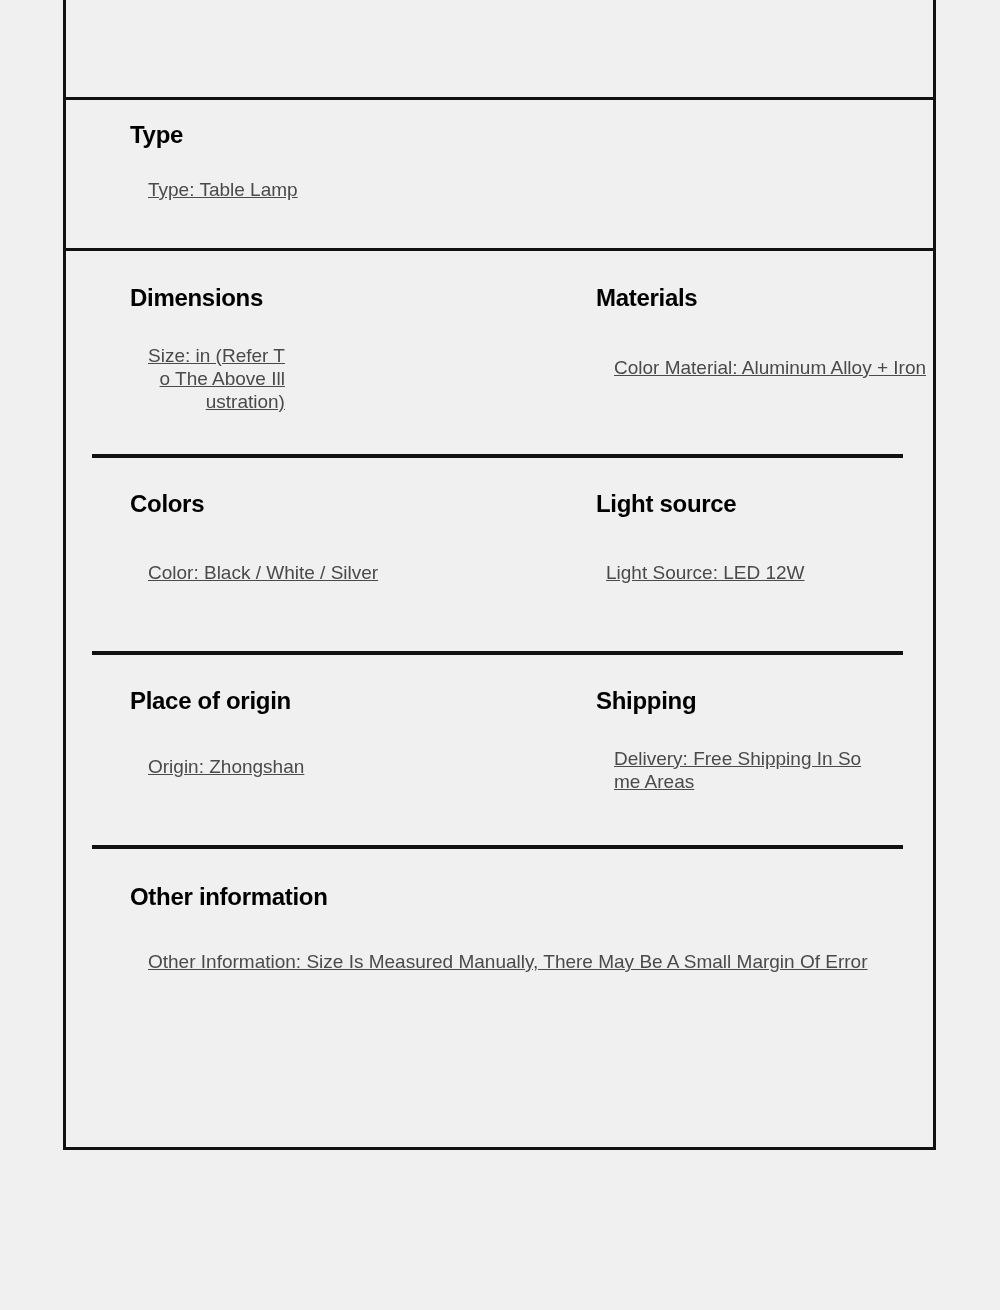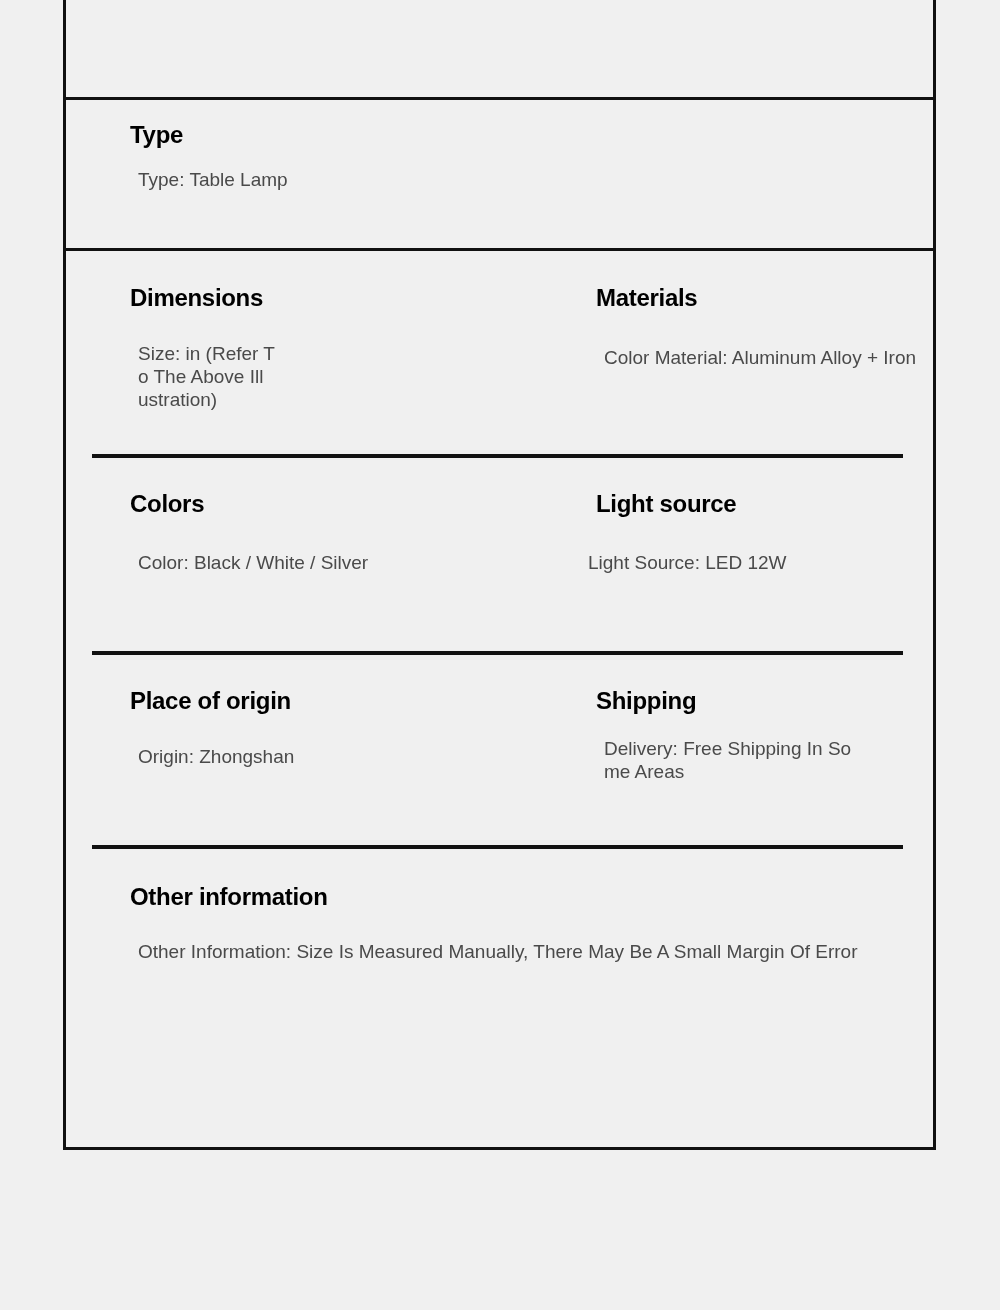--- a/index.html
+++ b/index.html
@@ -104,37 +104,38 @@
     color: #000000;
     letter-spacing: -0.3px;
     line-height: 1.1;
     margin: 0;
     white-space: nowrap;
   }
   .spec-value {
     font-size: 19px;
     color: #4a4a4a;
     line-height: 1.22;
-    margin: 8px;
+    margin: 18px;
     white-space: pre;      
+    text-decoration: underline;
   }
 
   
   .row-single .spec-title { position: absolute; left: 64px; top: 22px; }
   .row-single .spec-value { position: absolute; left: 64px; top: 60px; }
 
   .r1 .cell.left  .spec-title { position: absolute; left: 64px; top: 34px; }
-  .r1 .cell.left  .spec-value { position: absolute; left: 64px; top: 83px; }
+  .r1 .cell.left  .spec-value { position: absolute; left: 64px; top: 75px; text-align: right; }
   .r1 .cell.right .spec-title { position: absolute; left: 56px; top: 34px; }
   .r1 .cell.right .spec-value { position: absolute; left: 56px; top: 87px; }
 
   .r2 .cell.left  .spec-title { position: absolute; left: 64px; top: 28px; }
   .r2 .cell.left  .spec-value { position: absolute; left: 64px; top: 80px; }
   .r2 .cell.right .spec-title { position: absolute; left: 56px; top: 28px; }
-  .r2 .cell.right .spec-value { position: absolute; left: 40px; top: 80px; text-align: center; }
+  .r2 .cell.right .spec-value { position: absolute; left: 48px; top: 80px; text-align: center; }
 
   .r3 .cell.left  .spec-title { position: absolute; left: 64px; top: 27px; }
   .r3 .cell.left  .spec-value { position: absolute; left: 64px; top: 76px; }
   .r3 .cell.right .spec-title { position: absolute; left: 56px; top: 27px; }
   .r3 .cell.right .spec-value { position: absolute; left: 56px; top: 68px; }
 
   .r4 .cell.full  .spec-title { position: absolute; left: 64px; top: 30px; }
   .r4 .cell.full  .spec-value { position: absolute; left: 64px; top: 78px; }
 
   

